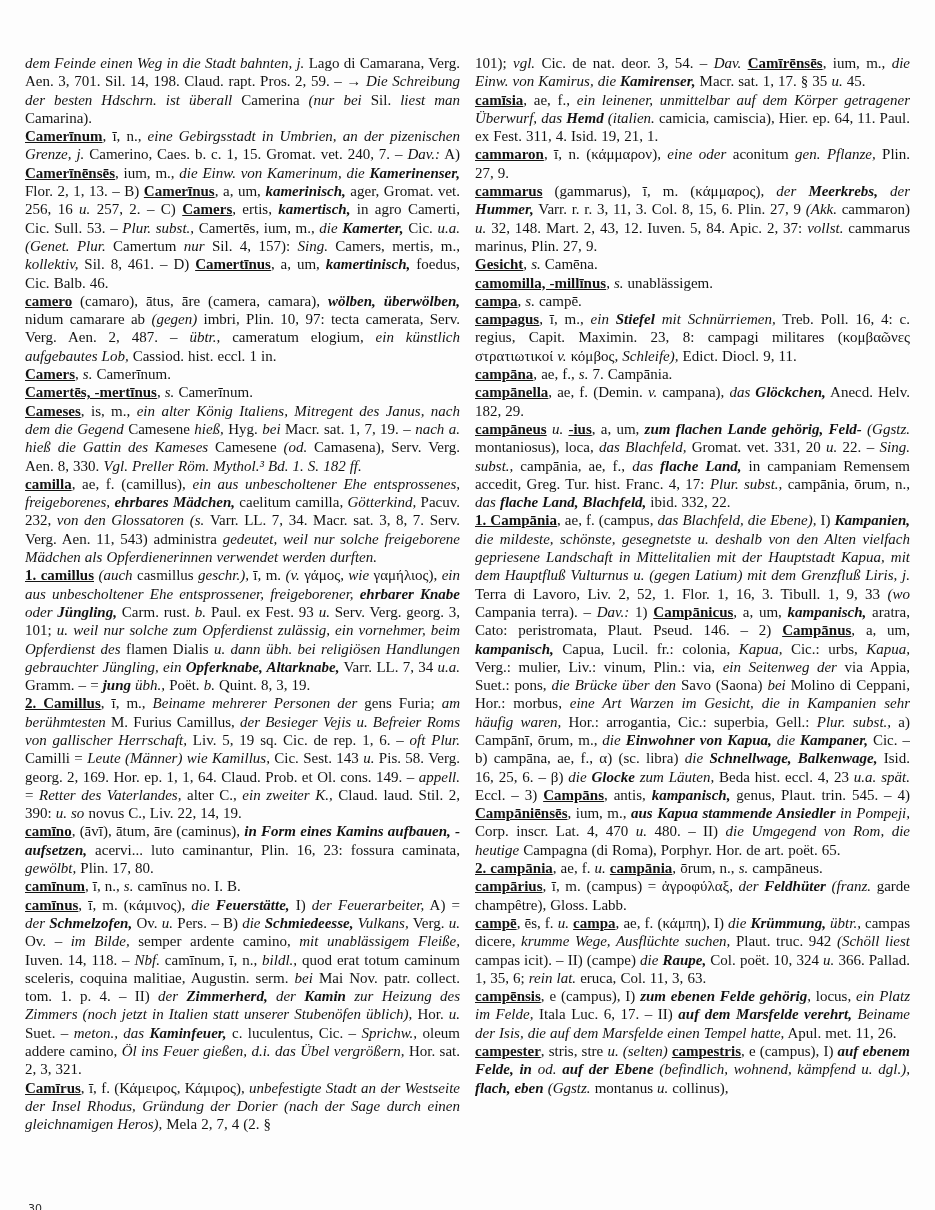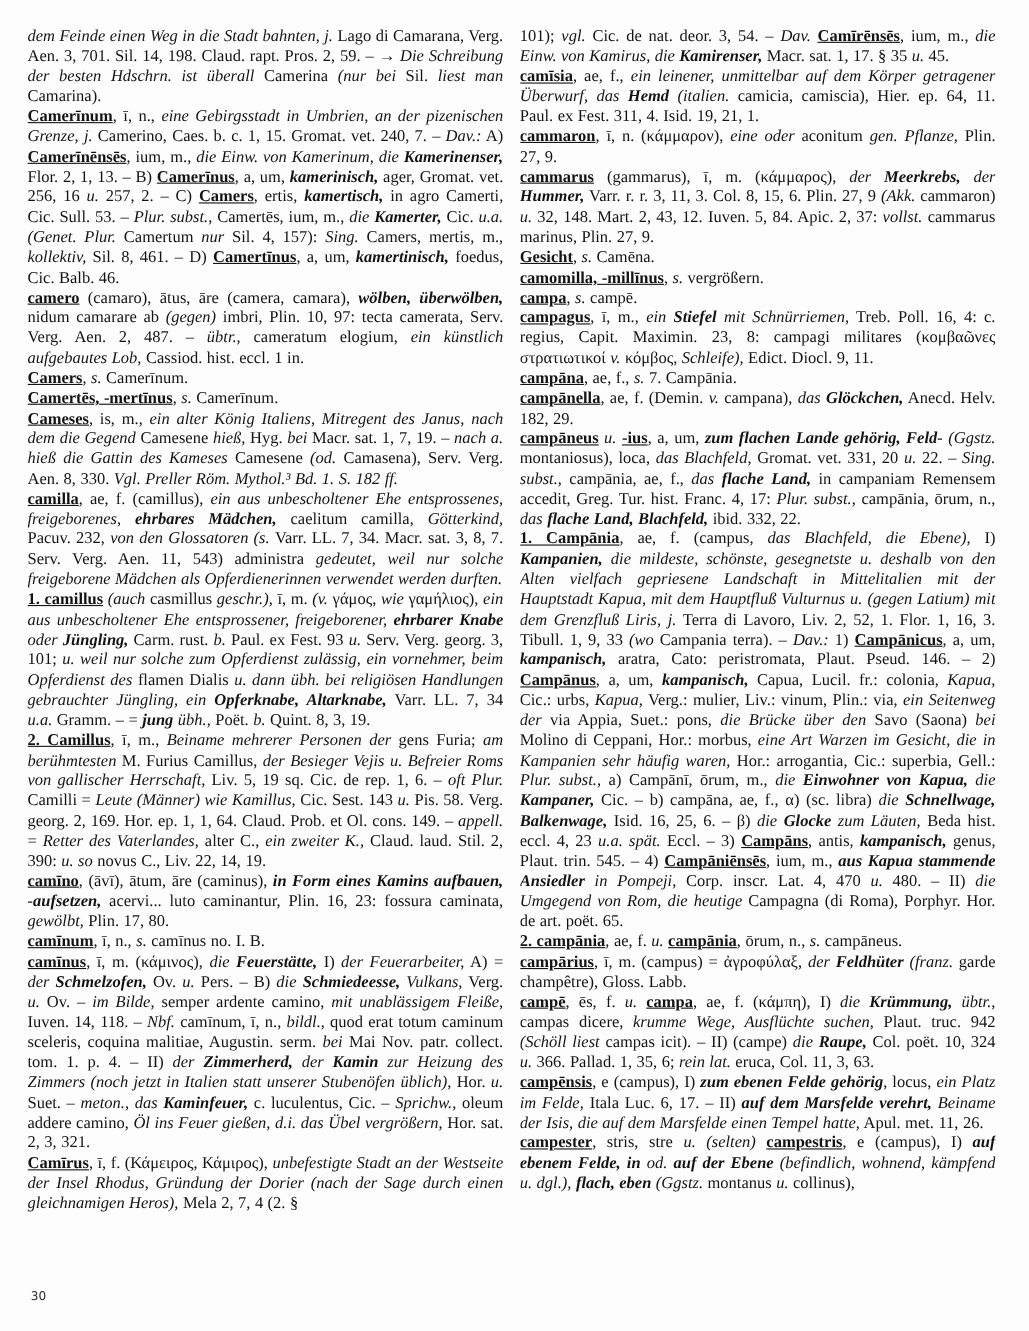--- a/index.html
+++ b/index.html
@@ -2,21 +2,21 @@
 <html><head>
 <meta charset="utf-8">
 <style>
   html,body{margin:0;padding:0;}
   body{
     width:935px;height:1210px;overflow:hidden;background:#fdfdfd;color:#131313;
     font-family:"Liberation Serif","DejaVu Serif",serif;
   }
   .page{position:relative;width:935px;height:1210px;}
   .columns{
-    display:flex;gap:15px;padding:24px 30px 0 25px;box-sizing:border-box;
+    display:flex;gap:15px;padding:24px 15px 0 25px;box-sizing:border-box;margin-top:30px;
   }
   .col{
     width:435px;height:1140px;overflow:hidden;
     font-size:15px;line-height:18.3px;text-align:justify;
     word-spacing:0.02em;
   }
   p.entry{margin:0;padding:0;}
   .r{font-style:normal;font-weight:normal;}
   .i{font-style:italic;}
   .b{font-weight:bold;text-decoration:underline;}
@@ -46,21 +46,21 @@
         <p class="entry"><span class="b">camīnum</span><span class="r">, ī, n., </span><span class="i">s.</span><span class="r"> camīnus no. I. B.</span></p>
         <p class="entry"><span class="b">camīnus</span><span class="r">, ī, m. (κάμινος), </span><span class="i">die </span><span class="bi">Feuerstätte,</span><span class="r"> I) </span><span class="i">der Feuerarbeiter,</span><span class="r"> A) = </span><span class="i">der </span><span class="bi">Schmelzofen,</span><span class="r"> Ov. </span><span class="i">u.</span><span class="r"> Pers. – B) </span><span class="i">die </span><span class="bi">Schmiedeesse,</span><span class="r"> </span><span class="i">Vulkans,</span><span class="r"> Verg. </span><span class="i">u.</span><span class="r"> Ov. – </span><span class="i">im Bilde,</span><span class="r"> semper ardente camino, </span><span class="i">mit unablässigem Fleiße,</span><span class="r"> Iuven. 14, 118. – </span><span class="i">Nbf.</span><span class="r"> camīnum, ī, n., </span><span class="i">bildl.,</span><span class="r"> quod erat totum caminum sceleris, coquina malitiae, Augustin. serm. </span><span class="i">bei</span><span class="r"> Mai Nov. patr. collect. tom. 1. p. 4. – II) </span><span class="i">der </span><span class="bi">Zimmerherd,</span><span class="i"> der </span><span class="bi">Kamin</span><span class="i"> zur Heizung des Zimmers (noch jetzt in Italien statt unserer Stubenöfen üblich),</span><span class="r"> Hor. </span><span class="i">u.</span><span class="r"> Suet. – </span><span class="i">meton., das </span><span class="bi">Kaminfeuer,</span><span class="r"> c. luculentus, Cic. – </span><span class="i">Sprichw.,</span><span class="r"> oleum addere camino, </span><span class="i">Öl ins Feuer gießen, d.i. das Übel vergrößern,</span><span class="r"> Hor. sat. 2, 3, 321.</span></p>
         <p class="entry"><span class="b">Camīrus</span><span class="r">, ī, f. (Κάμειρος, Κάμιρος), </span><span class="i">unbefestigte Stadt an der Westseite der Insel Rhodus, Gründung der Dorier (nach der Sage durch einen gleichnamigen Heros),</span><span class="r"> Mela 2, 7, 4 (2. §</span></p>
       </div>
     <div class="col">
         <p class="entry"><span class="r">101); </span><span class="i">vgl.</span><span class="r"> Cic. de nat. deor. 3, 54. – </span><span class="i">Dav.</span><span class="r"> </span><span class="b">Camīrēnsēs</span><span class="r">, ium, m., </span><span class="i">die Einw. von Kamirus, die </span><span class="bi">Kamirenser,</span><span class="r"> Macr. sat. 1, 17. § 35 </span><span class="i">u.</span><span class="r"> 45.</span></p>
         <p class="entry"><span class="b">camīsia</span><span class="r">, ae, f., </span><span class="i">ein leinener, unmittelbar auf dem Körper getragener Überwurf, das </span><span class="bi">Hemd</span><span class="r"> </span><span class="i">(italien.</span><span class="r"> camicia, camiscia), Hier. ep. 64, 11. Paul. ex Fest. 311, 4. Isid. 19, 21, 1.</span></p>
         <p class="entry"><span class="b">cammaron</span><span class="r">, ī, n. (κάμμαρον), </span><span class="i">eine oder </span><span class="r">aconitum </span><span class="i">gen. Pflanze,</span><span class="r"> Plin. 27, 9.</span></p>
         <p class="entry"><span class="b">cammarus</span><span class="r"> (gammarus), ī, m. (κάμμαρος), </span><span class="i">der </span><span class="bi">Meerkrebs,</span><span class="i"> der </span><span class="bi">Hummer,</span><span class="r"> Varr. r. r. 3, 11, 3. Col. 8, 15, 6. Plin. 27, 9 </span><span class="i">(Akk.</span><span class="r"> cammaron) </span><span class="i">u.</span><span class="r"> 32, 148. Mart. 2, 43, 12. Iuven. 5, 84. Apic. 2, 37: </span><span class="i">vollst.</span><span class="r"> cammarus marinus, Plin. 27, 9.</span></p>
         <p class="entry"><span class="b">Gesicht</span><span class="r">, </span><span class="i">s.</span><span class="r"> Camēna.</span></p>
-        <p class="entry"><span class="b">camomilla, -millīnus</span><span class="r">, </span><span class="i">s.</span><span class="r"> vergrößern.</span></p>
+        <p class="entry"><span class="b">camomilla, -millīnus</span><span class="r">, </span><span class="i">s.</span><span class="r"> unablässigem.</span></p>
         <p class="entry"><span class="b">campa</span><span class="r">, </span><span class="i">s.</span><span class="r"> campē.</span></p>
         <p class="entry"><span class="b">campagus</span><span class="r">, ī, m., </span><span class="i">ein </span><span class="bi">Stiefel</span><span class="i"> mit Schnürriemen,</span><span class="r"> Treb. Poll. 16, 4: c. regius, Capit. Maximin. 23, 8: campagi militares (κομβαῶνες στρατιωτικοί </span><span class="i">v.</span><span class="r"> κόμβος, </span><span class="i">Schleife),</span><span class="r"> Edict. Diocl. 9, 11.</span></p>
         <p class="entry"><span class="b">campāna</span><span class="r">, ae, f., </span><span class="i">s.</span><span class="r"> 7. Campānia.</span></p>
         <p class="entry"><span class="b">campānella</span><span class="r">, ae, f. (Demin. </span><span class="i">v.</span><span class="r"> campana), </span><span class="i">das </span><span class="bi">Glöckchen,</span><span class="r"> Anecd. Helv. 182, 29.</span></p>
         <p class="entry"><span class="b">campāneus</span><span class="r"> </span><span class="i">u.</span><span class="r"> </span><span class="b">-ius</span><span class="r">, a, um, </span><span class="bi">zum flachen Lande gehörig, Feld-</span><span class="r"> </span><span class="i">(Ggstz.</span><span class="r"> montaniosus), loca, </span><span class="i">das Blachfeld,</span><span class="r"> Gromat. vet. 331, 20 </span><span class="i">u.</span><span class="r"> 22. – </span><span class="i">Sing. subst.,</span><span class="r"> campānia, ae, f., </span><span class="i">das </span><span class="bi">flache Land,</span><span class="r"> in campaniam Remensem accedit, Greg. Tur. hist. Franc. 4, 17: </span><span class="i">Plur. subst.,</span><span class="r"> campānia, ōrum, n., </span><span class="i">das </span><span class="bi">flache Land, Blachfeld,</span><span class="r"> ibid. 332, 22.</span></p>
         <p class="entry"><span class="b">1. Campānia</span><span class="r">, ae, f. (campus, </span><span class="i">das Blachfeld, die Ebene),</span><span class="r"> I) </span><span class="bi">Kampanien,</span><span class="i"> die mildeste, schönste, gesegnetste u. deshalb von den Alten vielfach gepriesene Landschaft in Mittelitalien mit der Hauptstadt Kapua, mit dem Hauptfluß Vulturnus u. (gegen Latium) mit dem Grenzfluß Liris, j.</span><span class="r"> Terra di Lavoro, Liv. 2, 52, 1. Flor. 1, 16, 3. Tibull. 1, 9, 33 </span><span class="i">(wo </span><span class="r">Campania terra). – </span><span class="i">Dav.:</span><span class="r"> 1) </span><span class="b">Campānicus</span><span class="r">, a, um, </span><span class="bi">kampanisch,</span><span class="r"> aratra, Cato: peristromata, Plaut. Pseud. 146. – 2) </span><span class="b">Campānus</span><span class="r">, a, um, </span><span class="bi">kampanisch,</span><span class="r"> Capua, Lucil. fr.: colonia, </span><span class="i">Kapua,</span><span class="r"> Cic.: urbs, </span><span class="i">Kapua,</span><span class="r"> Verg.: mulier, Liv.: vinum, Plin.: via, </span><span class="i">ein Seitenweg der </span><span class="r">via Appia, Suet.: pons, </span><span class="i">die Brücke über den </span><span class="r">Savo (Saona) </span><span class="i">bei </span><span class="r">Molino di Ceppani, Hor.: morbus, </span><span class="i">eine Art Warzen im Gesicht, die in Kampanien sehr häufig waren,</span><span class="r"> Hor.: arrogantia, Cic.: superbia, Gell.: </span><span class="i">Plur. subst.,</span><span class="r"> a) Campānī, ōrum, m., </span><span class="i">die </span><span class="bi">Einwohner von Kapua,</span><span class="i"> die </span><span class="bi">Kampaner,</span><span class="r"> Cic. – b) campāna, ae, f., α) (sc. libra) </span><span class="i">die </span><span class="bi">Schnellwage, Balkenwage,</span><span class="r"> Isid. 16, 25, 6. – β) </span><span class="i">die </span><span class="bi">Glocke</span><span class="i"> zum Läuten,</span><span class="r"> Beda hist. eccl. 4, 23 </span><span class="i">u.a. spät.</span><span class="r"> Eccl. – 3) </span><span class="b">Campāns</span><span class="r">, antis, </span><span class="bi">kampanisch,</span><span class="r"> genus, Plaut. trin. 545. – 4) </span><span class="b">Campāniēnsēs</span><span class="r">, ium, m., </span><span class="bi">aus Kapua stammende Ansiedler</span><span class="i"> in Pompeji,</span><span class="r"> Corp. inscr. Lat. 4, 470 </span><span class="i">u.</span><span class="r"> 480. – II) </span><span class="i">die Umgegend von Rom, die heutige </span><span class="r">Campagna (di Roma), Porphyr. Hor. de art. poët. 65.</span></p>
         <p class="entry"><span class="b">2. campānia</span><span class="r">, ae, f. </span><span class="i">u.</span><span class="r"> </span><span class="b">campānia</span><span class="r">, ōrum, n., </span><span class="i">s.</span><span class="r"> campāneus.</span></p>
         <p class="entry"><span class="b">campārius</span><span class="r">, ī, m. (campus) = ἀγροφύλαξ, </span><span class="i">der </span><span class="bi">Feldhüter</span><span class="i"> (franz.</span><span class="r"> garde champêtre), Gloss. Labb.</span></p>
         <p class="entry"><span class="b">campē</span><span class="r">, ēs, f. </span><span class="i">u.</span><span class="r"> </span><span class="b">campa</span><span class="r">, ae, f. (κάμπη), I) </span><span class="i">die </span><span class="bi">Krümmung,</span><span class="i"> übtr.,</span><span class="r"> campas dicere, </span><span class="i">krumme Wege, Ausflüchte suchen,</span><span class="r"> Plaut. truc. 942 </span><span class="i">(Schöll liest </span><span class="r">campas icit). – II) (campe) </span><span class="i">die </span><span class="bi">Raupe,</span><span class="r"> Col. poët. 10, 324 </span><span class="i">u.</span><span class="r"> 366. Pallad. 1, 35, 6; </span><span class="i">rein lat.</span><span class="r"> eruca, Col. 11, 3, 63.</span></p>
         <p class="entry"><span class="b">campēnsis</span><span class="r">, e (campus), I) </span><span class="bi">zum ebenen Felde gehörig</span><span class="r">, locus, </span><span class="i">ein Platz im Felde,</span><span class="r"> Itala Luc. 6, 17. – II) </span><span class="bi">auf dem Marsfelde verehrt,</span><span class="i"> Beiname der Isis, die auf dem Marsfelde einen Tempel hatte,</span><span class="r"> Apul. met. 11, 26.</span></p>

